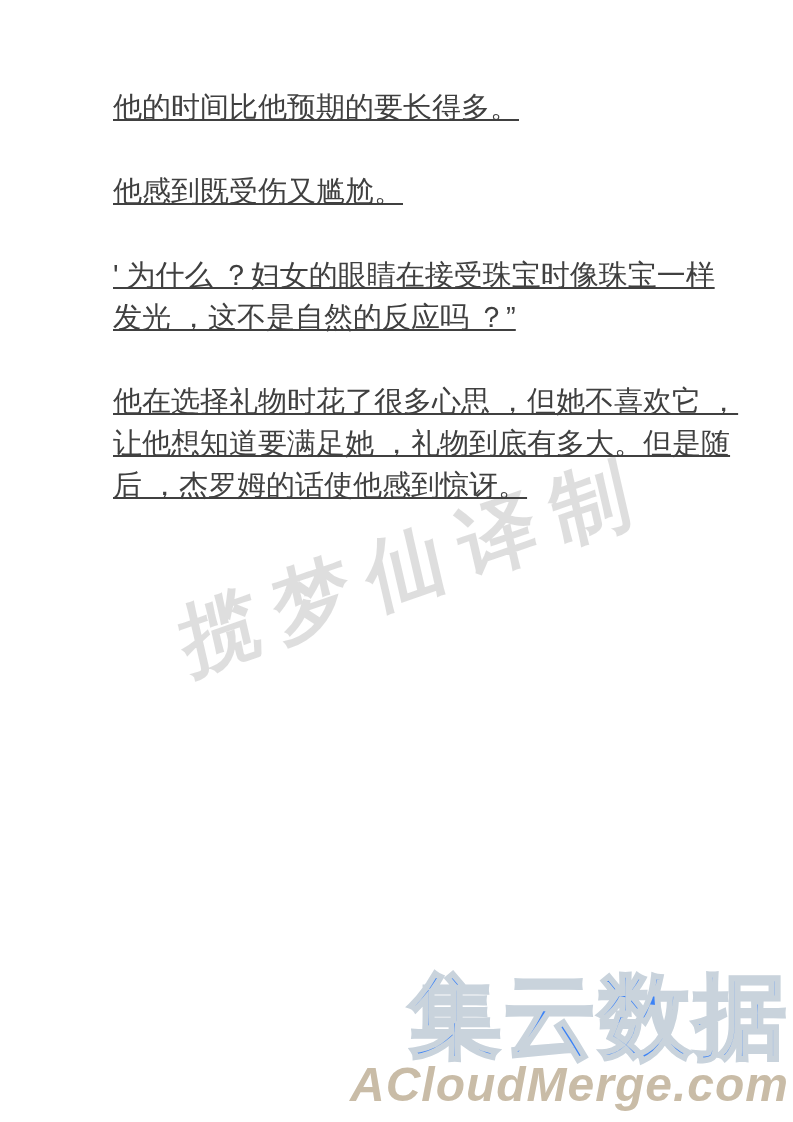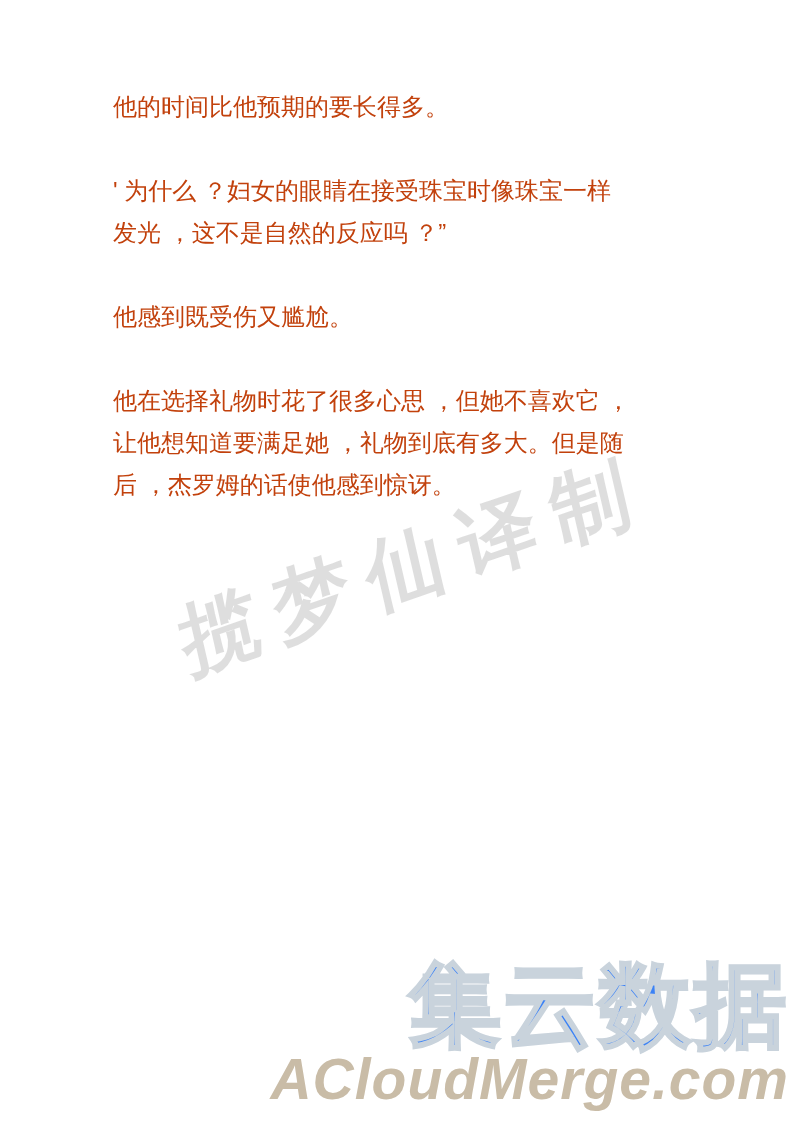--- a/index.html
+++ b/index.html
@@ -18,24 +18,25 @@
     position: absolute;
     inset: 0;
     background: #ffffff;
   }
   
   .text-block {
     position: absolute;
     left: 113px;
     top: 86px;
     width: 620px;
-    color: #c2410c;
-    font-size: 24px;
+    color: #404040;
+    font-size: 29px;
     line-height: 42px;
     z-index: 2;
+    text-decoration: underline;
   }
   .para {
     white-space: pre;      
     margin: 0 0 42px 0;
   }
   
   .wm-diagonal {
     position: absolute;
     left: 182px;
     top: 592px;
@@ -63,40 +64,40 @@
     line-height: 0.98;
     font-weight: bold;
     letter-spacing: 3px;
     color: #3b82f6;
     -webkit-text-stroke: 3px #c9d3dc;
     text-shadow: 0 0 1px #c9d3dc;
     white-space: nowrap;
   }
   .wm-brand-url {
     margin-top: -4px;
-    font-size: 57px;
+    font-size: 48px;
     font-weight: bold;
     font-style: italic;
     letter-spacing: 1px;
     color: #c9bca7;
     white-space: nowrap;
   }
 </style>
 </head>
 <body>
 
 <div class="page">
 
   <div class="wm-diagonal">揽梦仙译制</div>
 
   <div class="text-block">
     <div class="para">他的时间比他预期的要长得多。</div>
+    <div class="para">他感到既受伤又尴尬。</div>
     <div class="para">' 为什么 ？妇女的眼睛在接受珠宝时像珠宝一样
 发光 ，这不是自然的反应吗 ？”</div>
-    <div class="para">他感到既受伤又尴尬。</div>
     <div class="para">他在选择礼物时花了很多心思 ，但她不喜欢它 ，
 让他想知道要满足她 ，礼物到底有多大。但是随
 后 ，杰罗姆的话使他感到惊讶。</div>
   </div>
 
   <div class="wm-brand">
     <div class="wm-brand-title">集云数据</div>
     <div class="wm-brand-url">ACloudMerge.com</div>
   </div>
 

